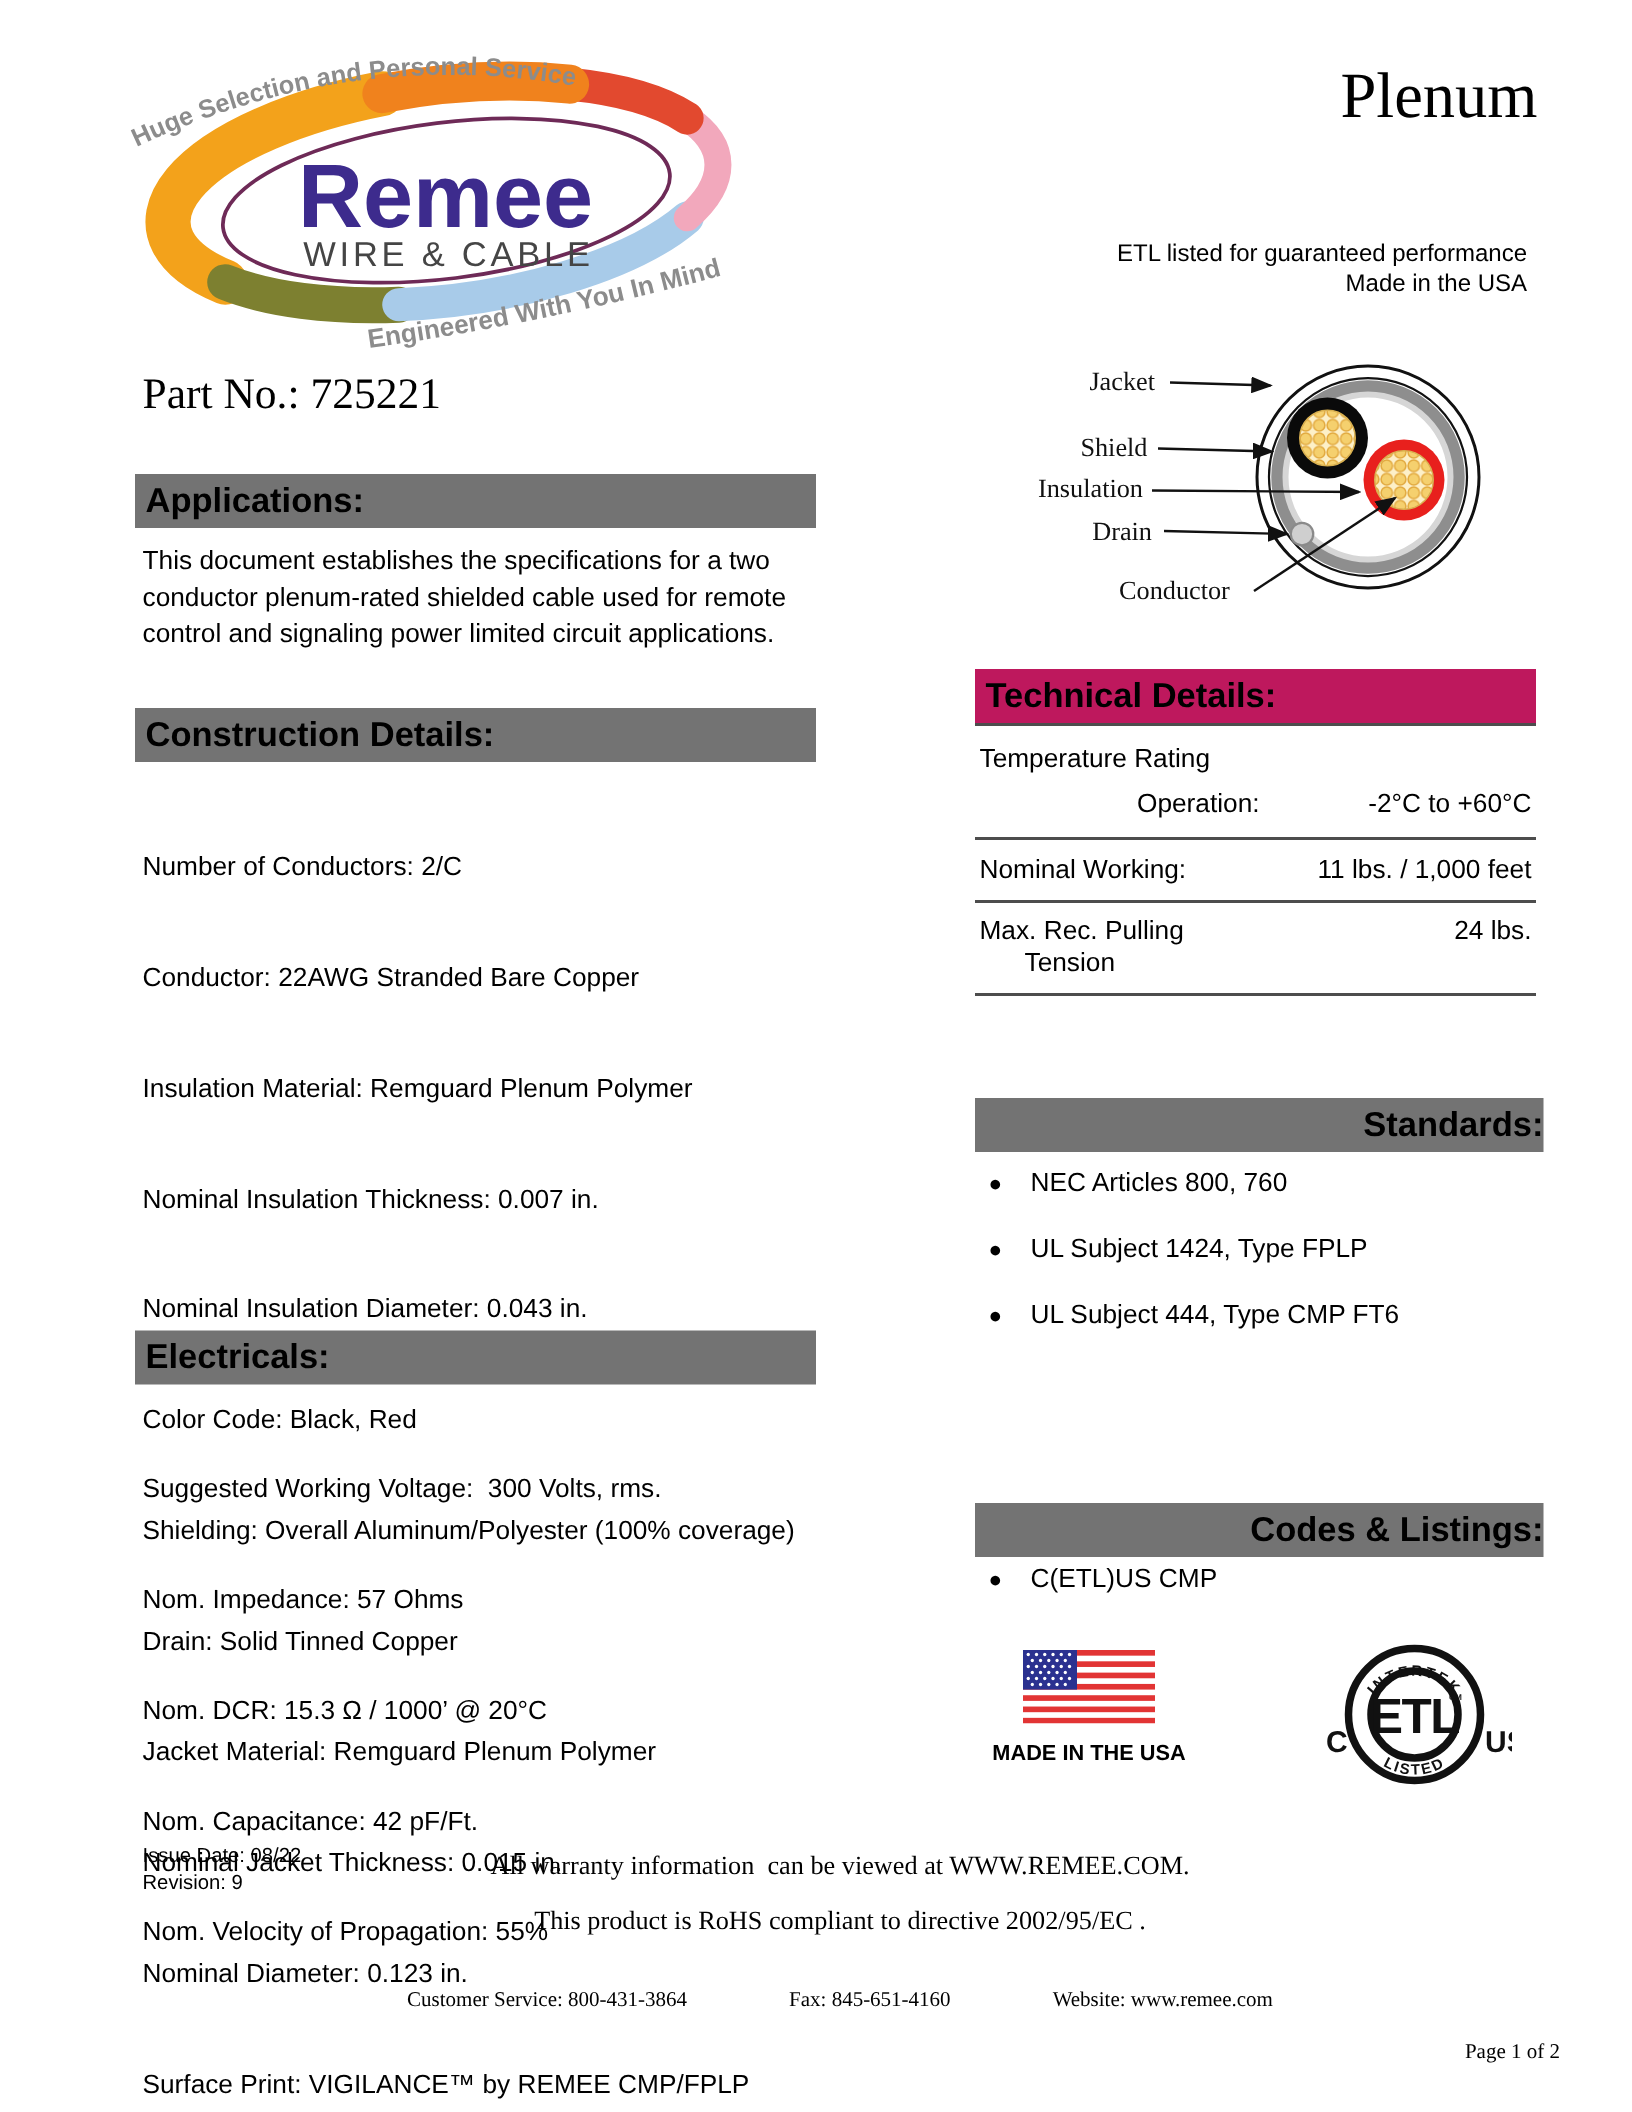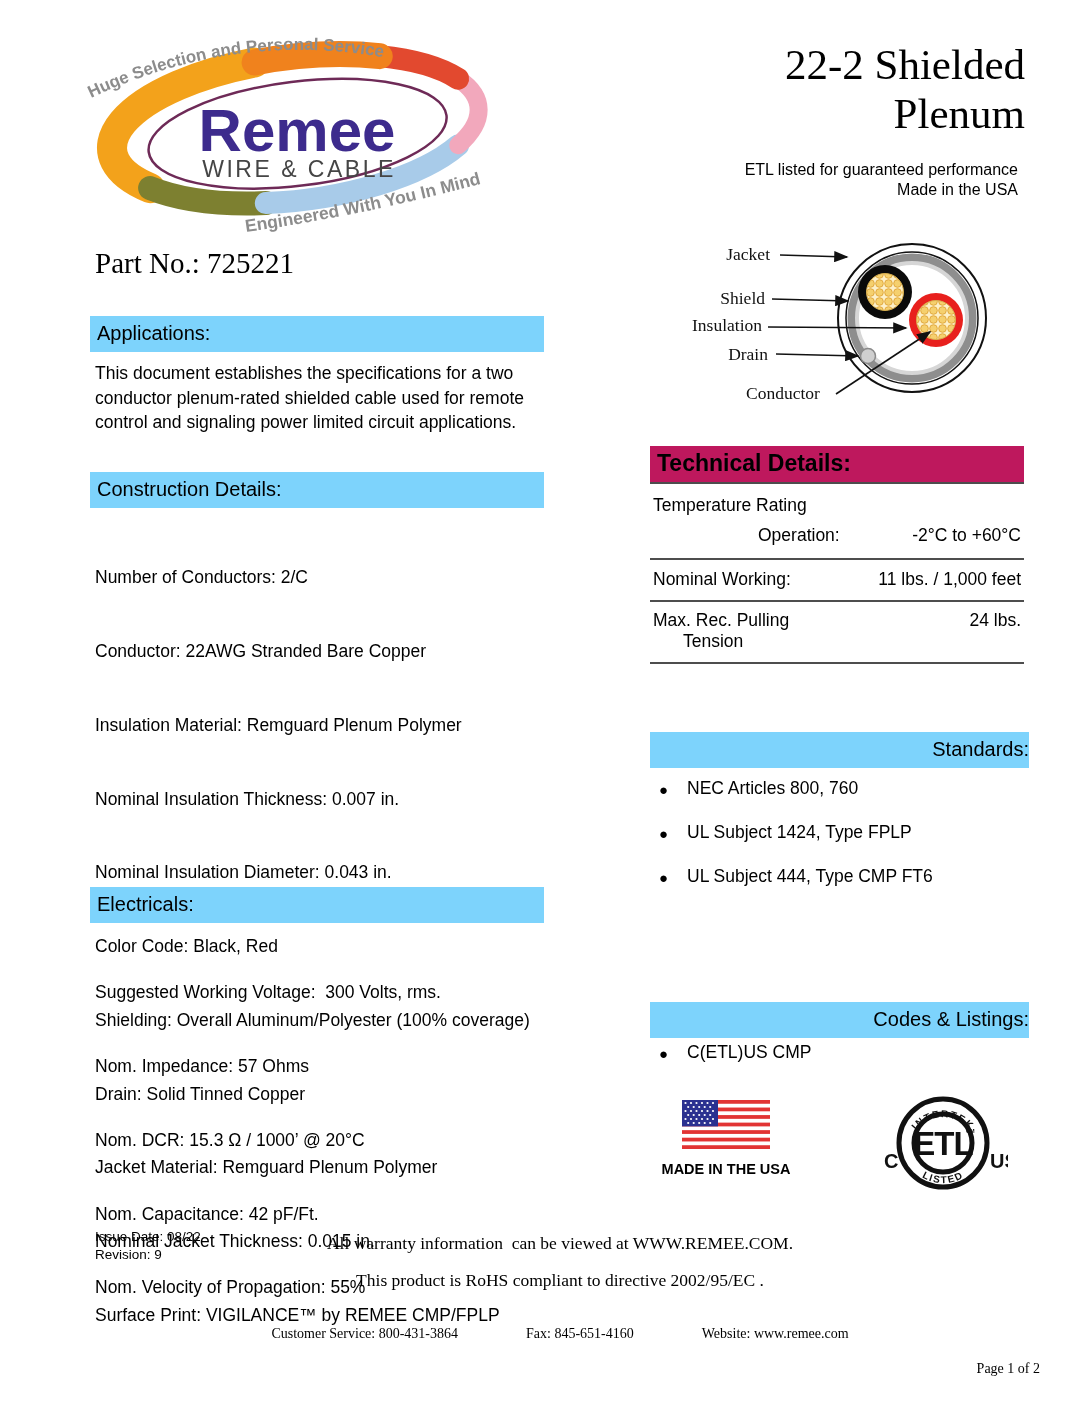--- a/index.html
+++ b/index.html
@@ -1,21 +1,21 @@
 <!DOCTYPE html>
 <html><head>
 <meta charset="utf-8">
 <style>
   html,body { margin:0; padding:0; background:#ffffff; }
   .page { position:relative; width:1088px; height:1408px; background:#fff;
           font-family:"Liberation Sans", sans-serif; color:#000; overflow:hidden; }
   .abs { position:absolute; }
 
   
-  .bar { background:#7dd3fc; font-weight:normal; font-size:20px; line-height:27px;
+  .bar { background:#737373; font-weight:bold; font-size:23px; line-height:27px;
          padding:4px 0 5px 7px; }
   .bar-l { left:90px; width:447px; }
   .bar-r { left:650px; width:372px;text-align:right; }
 
   .body-text { font-size:17.5px; line-height:24.6px; white-space:pre-wrap; }
 
   #app-text  { left:95px; top:361px; width:455px; }
   #con-lines { left:95px; top:516px; width:465px; }
   #ele-lines { left:95px; top:931px; width:465px; }
 
@@ -76,21 +76,20 @@
     <text x="244" y="163" text-anchor="middle" font-family="Liberation Sans, sans-serif" font-size="23" letter-spacing="2.5" fill="#454545">WIRE &amp; CABLE</text>
     <text font-family="Liberation Sans, sans-serif" font-weight="bold" font-size="17" fill="#8c8c8c">
       <textPath href="#arcTop" startOffset="0">Huge Selection and Personal Service</textPath>
     </text>
     <text font-family="Liberation Sans, sans-serif" font-weight="bold" font-size="17.5" fill="#8c8c8c">
       <textPath href="#arcBot" startOffset="0">Engineered With You In Mind</textPath>
     </text>
   </svg>
 
   <div class="abs" id="title">
-    <div>22-2 Shielded</div>
     <div>Plenum</div>
   </div>
   <div class="abs" id="tagline">
     <div>ETL listed for guaranteed performance</div>
     <div>Made in the USA</div>
   </div>
   <div class="abs" id="partno">Part No.: 725221</div>
 
   <svg class="abs" style="left:650px; top:225px;" width="420" height="220" viewBox="0 0 420 220">
     <defs>
@@ -141,20 +140,21 @@
     <div>Number of Conductors: 2/C</div>
     <div>Conductor: 22AWG Stranded Bare Copper</div>
     <div>Insulation Material: Remguard Plenum Polymer</div>
     <div>Nominal Insulation Thickness: 0.007 in.</div>
     <div>Nominal Insulation Diameter: 0.043 in.</div>
     <div>Color Code: Black, Red</div>
     <div>Shielding: Overall Aluminum/Polyester (100% coverage)</div>
     <div>Drain: Solid Tinned Copper</div>
     <div>Jacket Material: Remguard Plenum Polymer</div>
     <div>Nominal Jacket Thickness: 0.015 in.</div>
+    <div>Nominal Diameter: 0.123 in.</div>
     <div>Surface Print: VIGILANCE™ by REMEE CMP/FPLP</div>
     
     
   </div>
 
   <div class="abs bar bar-l" style="top:887px;">Electricals:</div>
   <div class="abs body-text" id="ele-lines">
     <div>Suggested Working Voltage:  300 Volts, rms.</div>
     <div>Nom. Impedance: 57 Ohms</div>
     <div>Nom. DCR: 15.3 Ω / 1000’ @ 20°C</div>

